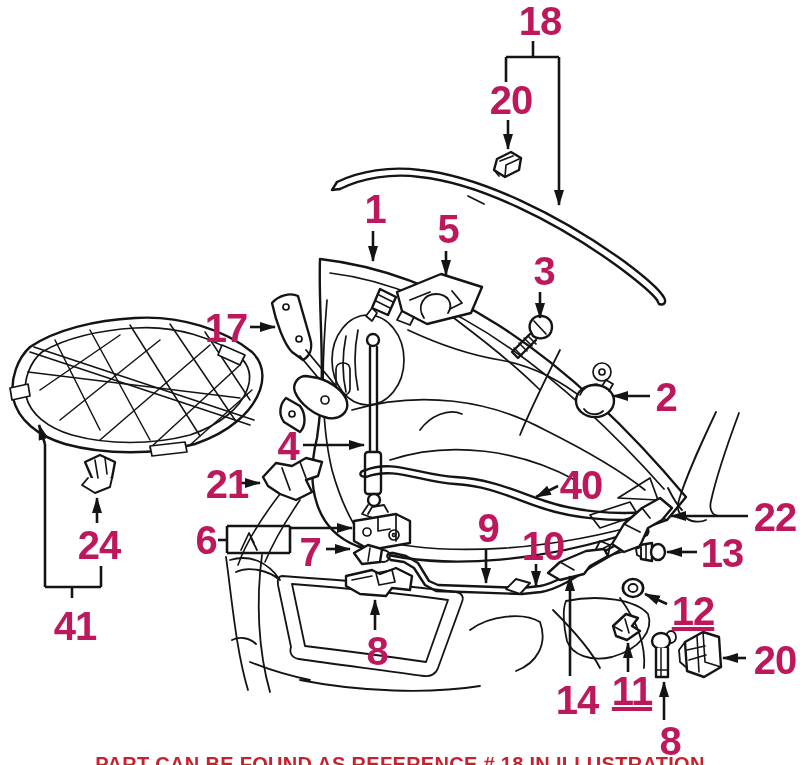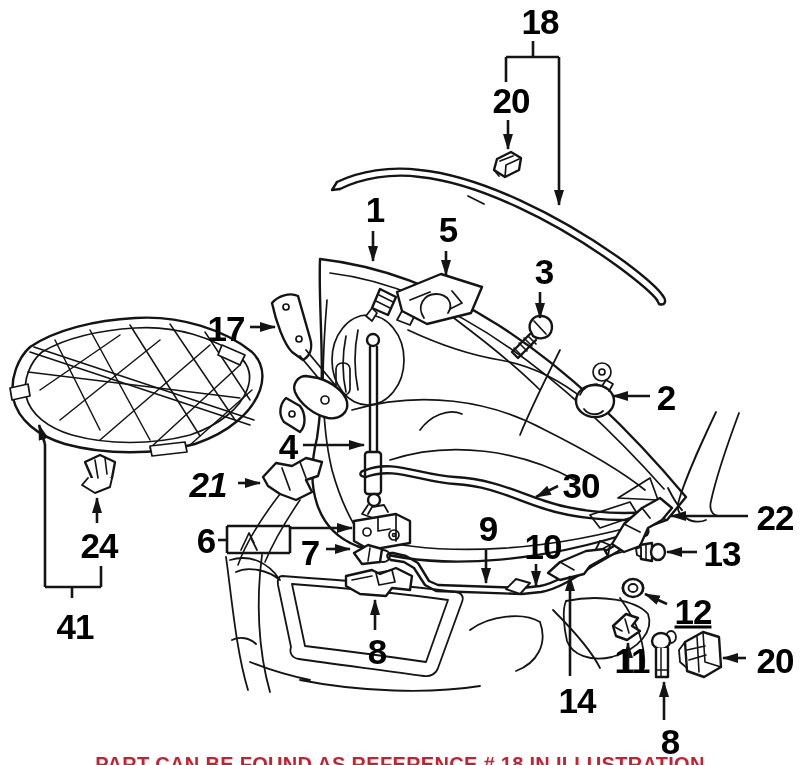--- a/index.html
+++ b/index.html
@@ -5,21 +5,21 @@
   html,body{margin:0;padding:0;background:#fff;}
   #stage{position:relative;width:800px;height:765px;background:#fff;overflow:hidden;
          font-family:"Liberation Sans",sans-serif;}
   svg.layer{position:absolute;left:0;top:0;}
   #art-layer{z-index:1;}
   #callout-lines{z-index:2;}
   #note{position:absolute;left:50%;top:733px;transform:translateX(-50%);
         white-space:nowrap;font-weight:700;font-size:20px;letter-spacing:.3px;z-index:2;margin-top:20px;}
   #callouts{position:absolute;inset:0;z-index:3;pointer-events:none;}
   .callout-num{position:absolute;transform:translate(-50%,-50%);font-weight:700;
-               font-size:35px;line-height:1;color:#000000;letter-spacing:-1px;}
+               font-size:40px;line-height:1;color:#be185d;letter-spacing:-1px;}
 </style>
 </head>
 <body>
 
 <div id="stage">
 
   <svg id="art-layer" class="layer" width="800" height="765" viewBox="0 0 800 765" fill="none" stroke="#141414" stroke-width="2.4" stroke-linecap="round" stroke-linejoin="round">
 
     <g>
       <path d="M30,347 C55,330 95,320 135,318 C180,315 225,330 252,352 C262,362 265,375 260,390 C252,412 230,432 195,444 C155,455 105,455 65,444 C38,436 18,420 13,398 C10,378 18,358 30,347 Z" fill="#fff"></path>
@@ -275,30 +275,30 @@
       <div class="callout-num" style="left: 375px; top: 209px;">1</div>
       <div class="callout-num" style="left: 666px; top: 397px;">2</div>
       <div class="callout-num" style="left: 544px; top: 271px;">3</div>
       <div class="callout-num" style="left: 288px; top: 446px;">4</div>
       <div class="callout-num" style="left: 448px; top: 229px;">5</div>
       <div class="callout-num" style="left: 206px; top: 540px;">6</div>
       <div class="callout-num" style="left: 310px; top: 552px;">7</div>
       <div class="callout-num" style="left: 377px; top: 651px;">8</div>
       <div class="callout-num" style="left: 488px; top: 528px;">9</div>
       <div class="callout-num" style="left: 543px; top: 546px;">10</div>
-      <div class="callout-num" style="left: 632px; top: 660px;">11</div>
+      <div class="callout-num" style="left: 632px; top: 691px; text-decoration: underline;">11</div>
       <div class="callout-num" style="left: 693px; top: 611px; text-decoration: underline;">12</div>
       <div class="callout-num" style="left: 722px; top: 553px;">13</div>
       <div class="callout-num" style="left: 577px; top: 700px;">14</div>
       <div class="callout-num" style="left: 670px; top: 741px;">8</div>
       <div class="callout-num" style="left: 775px; top: 660px;">20</div>
       <div class="callout-num" style="left: 226px; top: 328px;">17</div>
       <div class="callout-num" style="left: 540px; top: 21px;">18</div>
       <div class="callout-num" style="left: 511px; top: 100px;">20</div>
-      <div class="callout-num" style="left: 581px; top: 485px;">30</div>
-      <div class="callout-num" style="left: 208px; top: 484px; font-style: italic;">21</div>
+      <div class="callout-num" style="left: 581px; top: 485px;">40</div>
+      <div class="callout-num" style="left: 227px; top: 484px;">21</div>
       <div class="callout-num" style="left: 775px; top: 517px;">22</div>
       <div class="callout-num" style="left: 75px; top: 626px;">41</div>
       <div class="callout-num" style="left: 99px; top: 545px;">24</div>
     </div>
 
   <div id="note" style="color: rgb(200, 32, 46);">PART CAN BE FOUND AS REFERENCE # 18 IN ILLUSTRATION</div>
 </div>
 
 </body></html>

